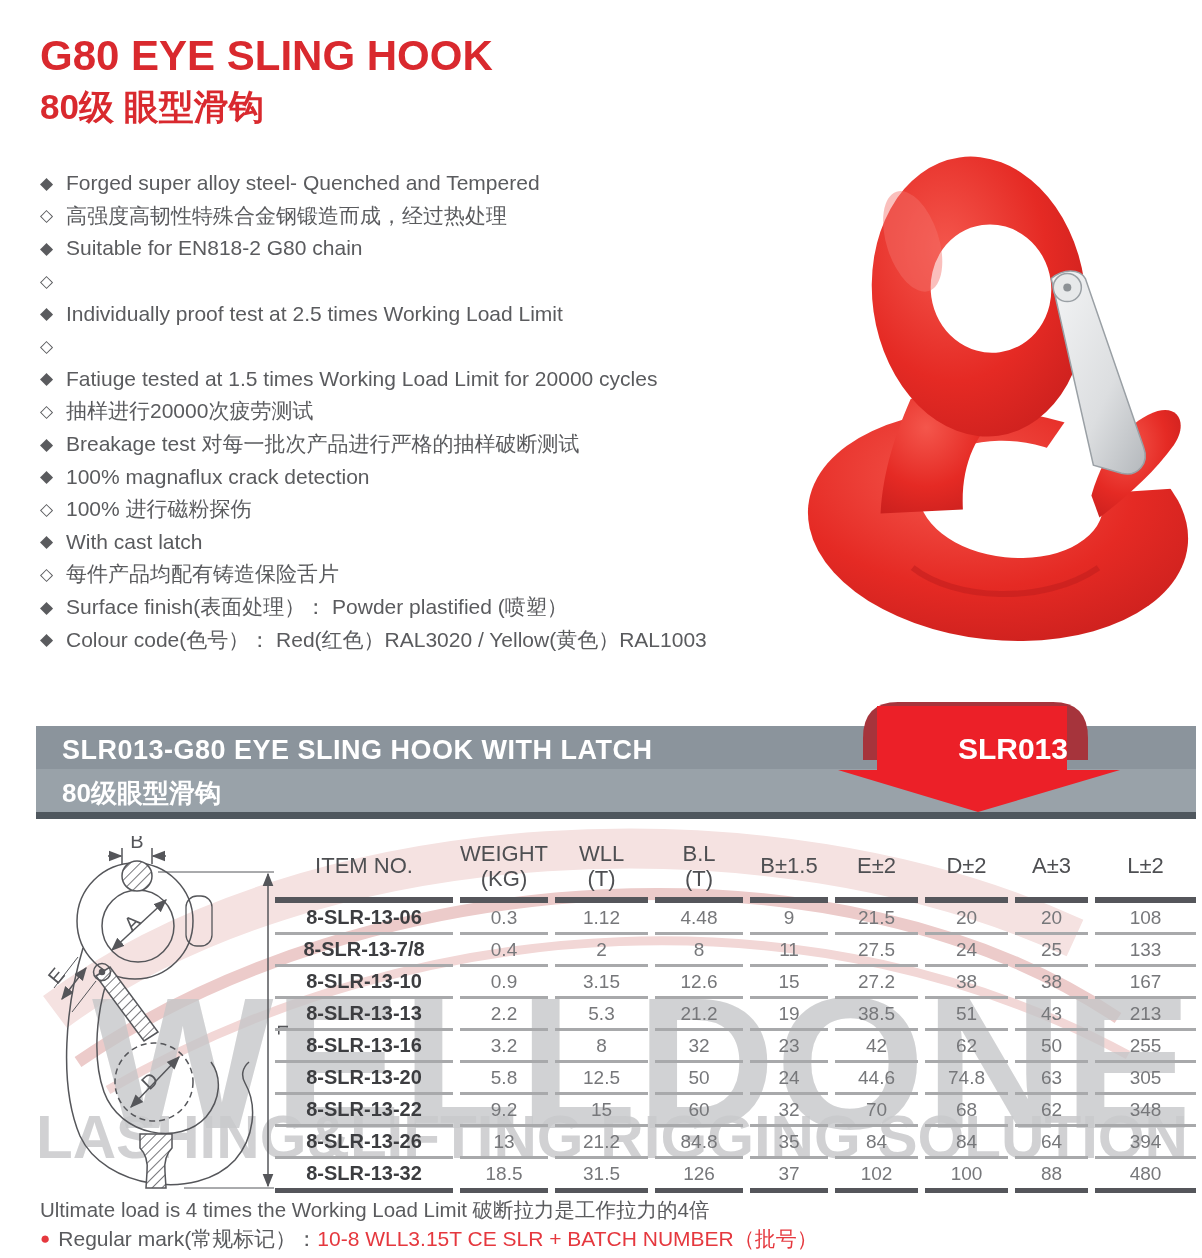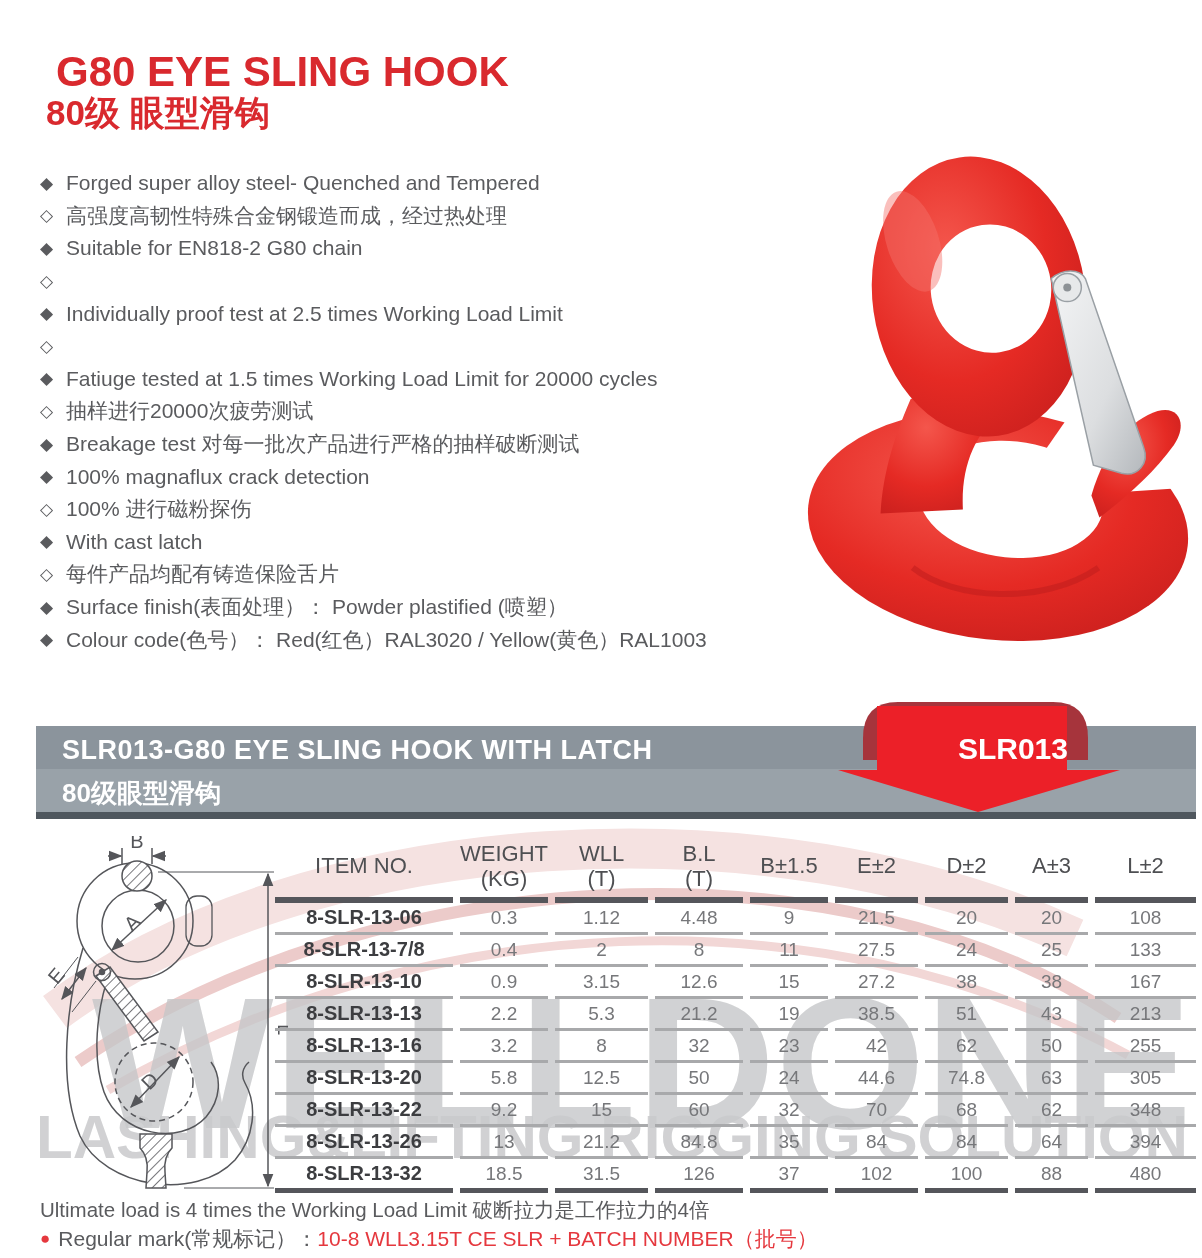--- a/index.html
+++ b/index.html
@@ -59,22 +59,22 @@
 <svg id="watermark" class="abs" viewBox="0 0 1202 1258">
   <g>
     <path d="M 55 1012 C 310 822 770 798 1075 938" fill="none" stroke="#f5e2e1" stroke-width="40"></path>
     <path d="M 78 1062 C 370 862 840 832 1118 1018" fill="none" stroke="#eccbca" stroke-width="12"></path>
     <path d="M 108 1090 C 420 908 820 888 1128 1055" fill="none" stroke="#f2d7d6" stroke-width="9"></path>
   </g>
   <text class="wm-big" x="92" y="1128" font-size="188" textLength="1100" lengthAdjust="spacingAndGlyphs">WELLDONE</text>
   <text class="wm-small" x="36" y="1158" font-size="62" textLength="1152" lengthAdjust="spacingAndGlyphs">LASHING&amp;LIFTING RIGGING SOLUTION</text>
 </svg>
 
-<h1 id="title-en" class="abs" style="margin:16px">G80 EYE SLING HOOK</h1>
-<h2 id="title-zh" class="abs" style="margin:6px">80级 眼型滑钩</h2>
+<h1 id="title-en" class="abs" style="margin:0">G80 EYE SLING HOOK</h1>
+<h2 id="title-zh" class="abs" style="margin:0">80级 眼型滑钩</h2>
 
 <ul id="feature-list" class="abs">
     <li>
       <span class="bullet">◆</span>
       <span>Forged super alloy steel- Quenched and Tempered</span>
     </li>
     <li>
       <span class="bullet">◇</span>
       <span>高强度高韧性特殊合金钢锻造而成，经过热处理</span>
     </li>

